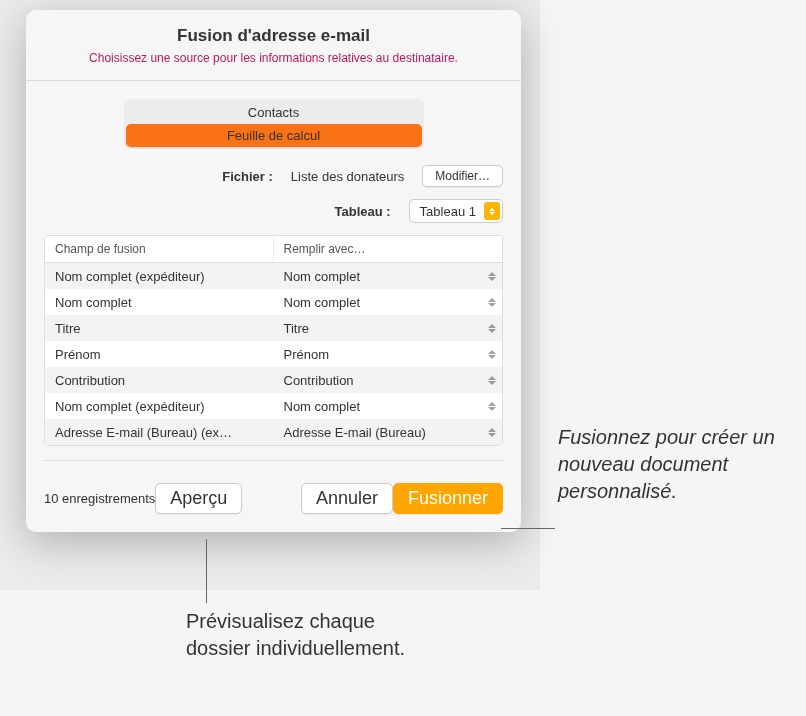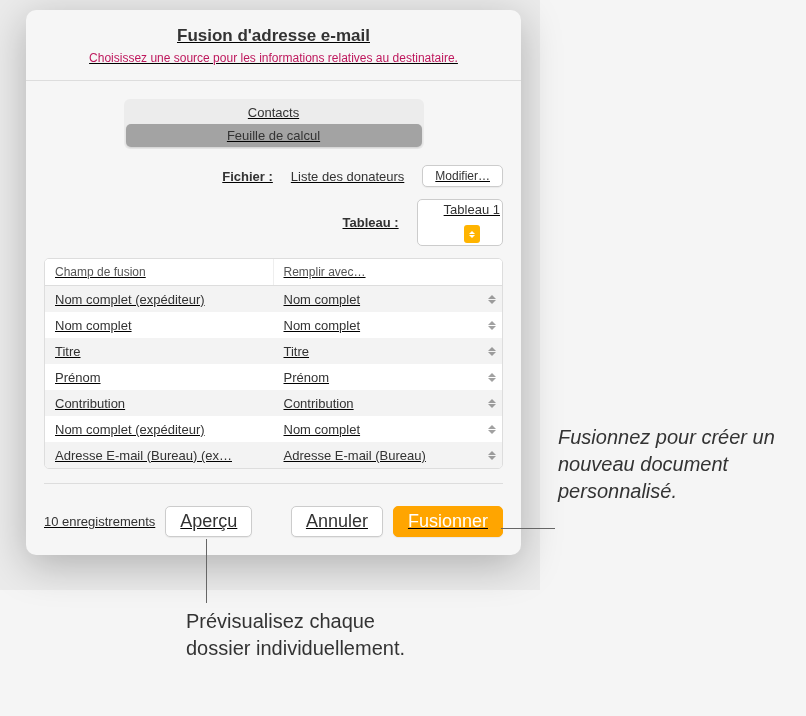--- a/index.html
+++ b/index.html
@@ -20,21 +20,20 @@
     }
     .modal {
       position: absolute;
       top: 10px;
       left: 26px;
       width: 495px;
       background: #f6f6f6;
       border-radius: 10px;
       box-shadow: 0 10px 40px rgba(0,0,0,0.25);
       overflow: hidden;
-      text-decoration: underline;
     }
     .modal-header {
       text-align: center;
       padding: 16px 40px 14px;
       border-bottom: 1px solid #ddd;
     }
     .modal-title {
       font-size: 17px;
       font-weight: 600;
       color: #333;
@@ -60,21 +59,21 @@
     }
     .segment {
       flex: 1;
       text-align: center;
       padding: 4px 0;
       border-radius: 5px;
       color: #333;
       cursor: pointer;
     }
     .segment.active {
-      background: #a3a3a3;
+      background: #f97316;
       box-shadow: 0 1px 2px rgba(0,0,0,0.12);
     }
     .field-row {
       display: flex;
       align-items: center;
       justify-content: flex-end;
       gap: 18px;
       margin-bottom: 12px;
       font-size: 13px;
     }
@@ -96,26 +95,25 @@
       color: #333;
       cursor: pointer;
       box-shadow: 0 1px 1px rgba(0,0,0,0.05);
     }
     .select-pop {
       display: inline-flex;
       align-items: center;
       background: #fff;
       border: 1px solid #ccc;
       border-radius: 5px;
-      padding: 2px 2px 2px 26px;
+      padding: 2px 2px 2px 10px;
       font-size: 13px;
       color: #333;
       cursor: pointer;
       gap: 8px;
-      flex-direction: column;
     }
     .select-pop .arrows {
       background: #ffb400;
       width: 16px;
       height: 18px;
       border-radius: 3px;
       display: flex;
       flex-direction: column;
       align-items: center;
       justify-content: center;
@@ -200,21 +198,20 @@
 
     .modal-footer-hr {
       border: none;
       border-top: 1px solid #ddd;
       margin-top: 14px;
     }
     .modal-footer {
       display: flex;
       align-items: center;
       padding: 14px 18px 18px;
-      gap: 10px;
       font-size: 13px;
     }
     .rec-count { color: #333; }
     .spacer { flex: 1; }
     .btn {
       background: #fff;
       border: 1px solid #ccc;
       border-radius: 5px;
       padding: 4px 14px;
       font-size: 18px;

